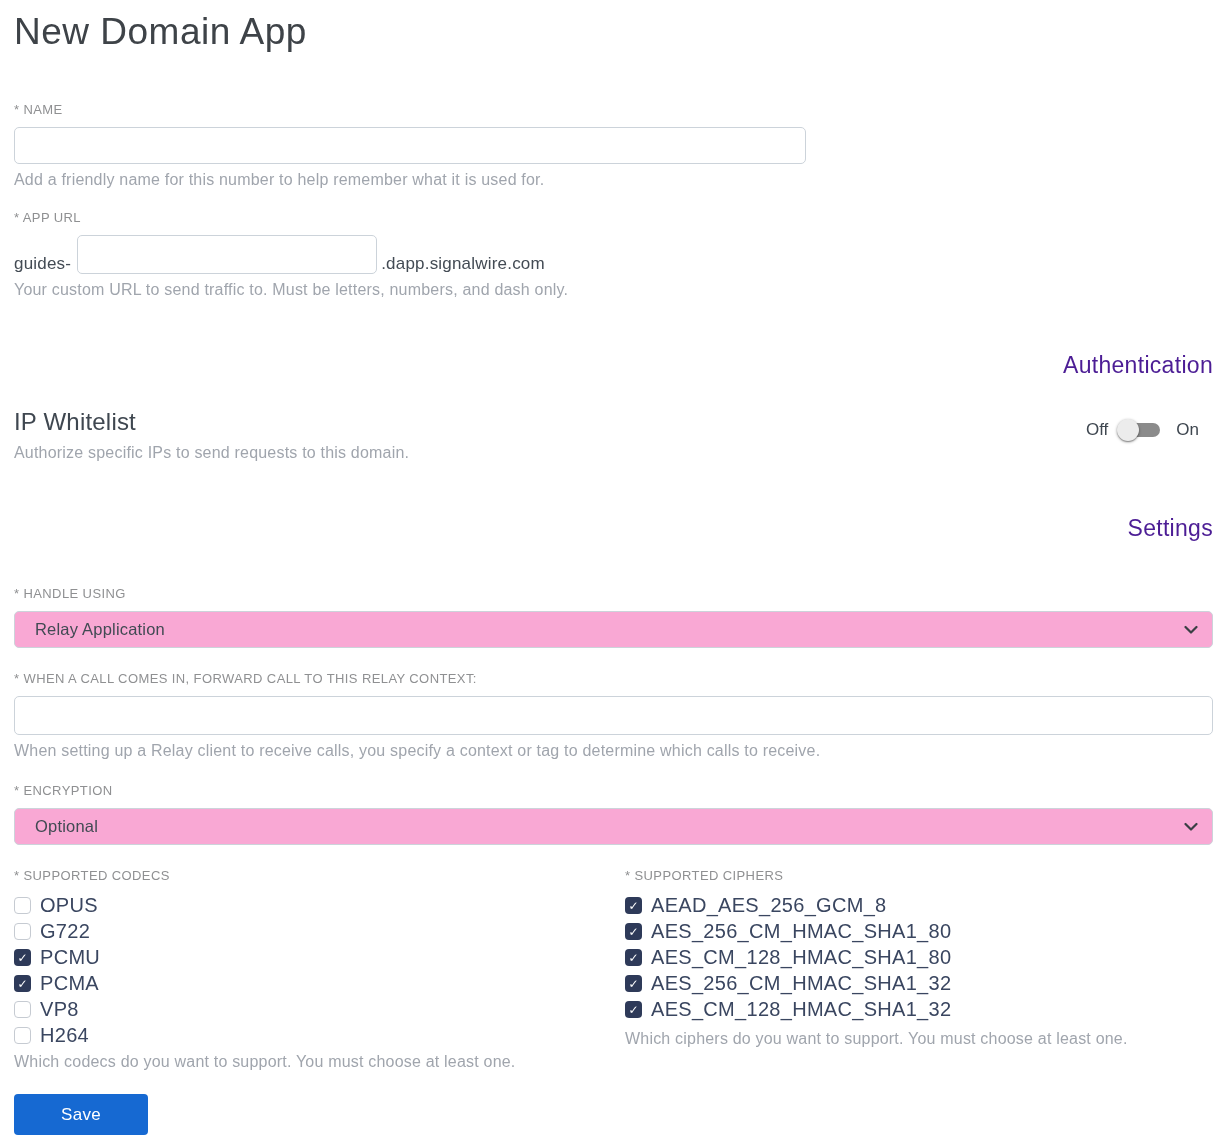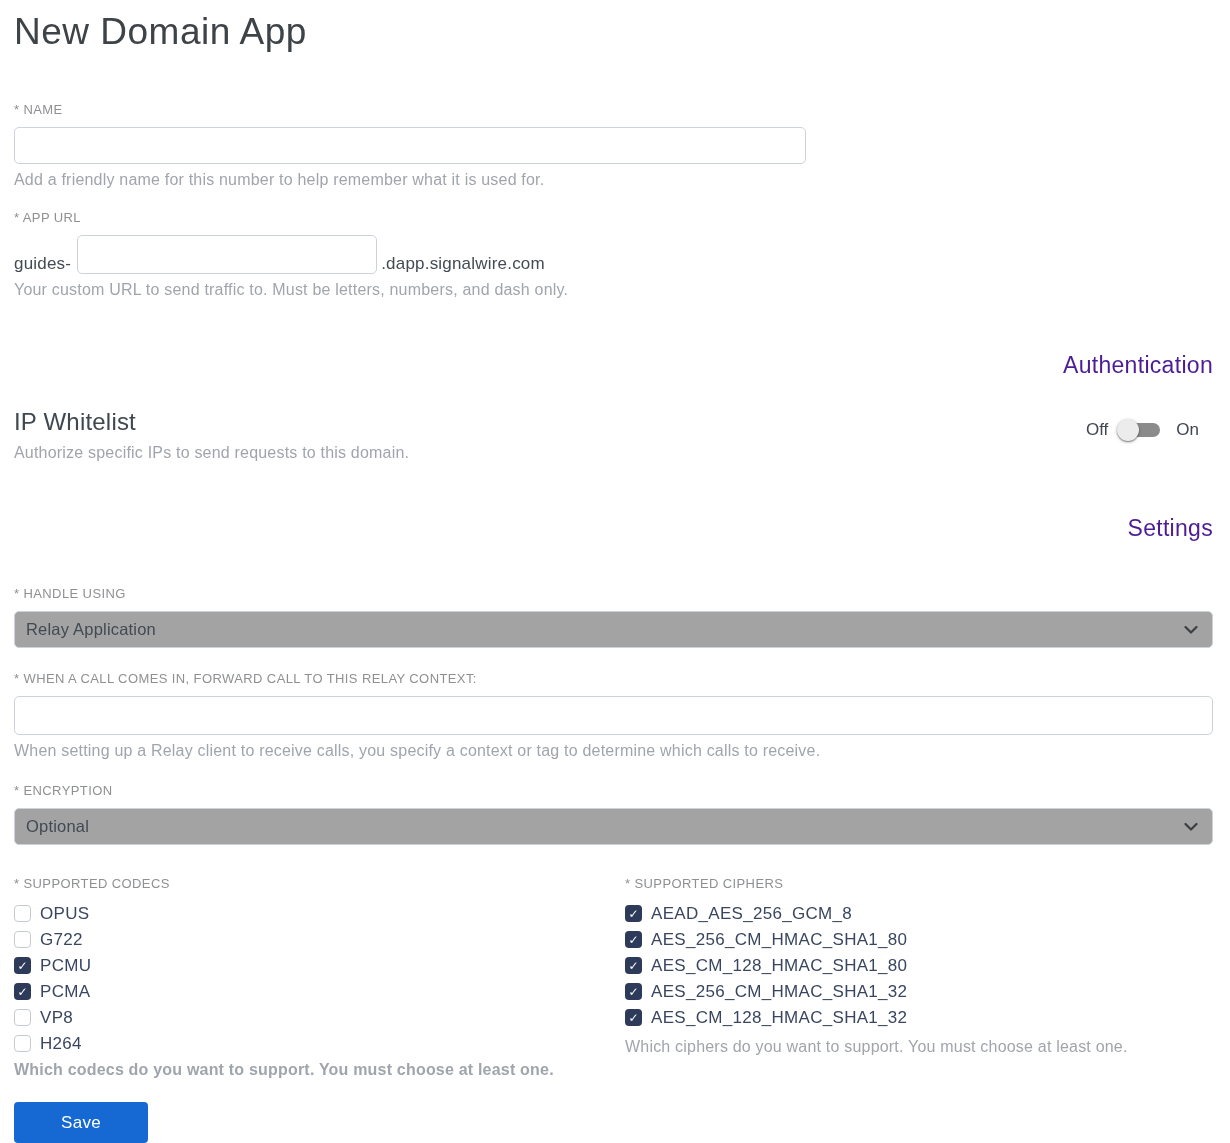--- a/index.html
+++ b/index.html
@@ -19,21 +19,20 @@
     color: #3e4348;
     line-height: 1.2;
   }
 
   .field-label {
     display: block;
     font-size: 13px;
     letter-spacing: 0.4px;
     color: #8f9092;
     margin-bottom: 10px;
-    margin-top: 8px;
   }
 
   .help {
     font-size: 16px;
     color: #a0a5ad;
     margin-top: 7px;
     letter-spacing: 0.2px;
   }
 
   .text-input {
@@ -118,24 +117,24 @@
   .group-handle { margin-top: 44px; }
   .group-relay { margin-top: 23px; }
   .group-encryption { margin-top: 23px; }
 
   .select-box {
     position: relative;
     width: 1199px;
     height: 37px;
     border: 1px solid #ccd3da;
     border-radius: 5px;
-    background: #a3a3a3;
+    background: #f9a8d4;
     display: flex;
     align-items: center;
-    padding: 0 36px 0 11px;
+    padding: 0 36px 0 20px;
     cursor: pointer;
   }
   .select-value { font-size: 16.5px; color: #414a53; letter-spacing: 0.2px; }
   .select-box svg {
     position: absolute;
     right: 14px; top: 50%;
     transform: translateY(-50%);
   }
 
   .columns { margin-top: 23px; display: flex; }
@@ -163,25 +162,25 @@
   .checkbox.checked {
     border: none;
     background: #2e3a59;
     color: #ffffff;
     font-size: 12px;
     font-weight: bold;
     line-height: 1;
   }
   .check-label {
     margin-left: 9px;
-    font-size: 17px;
+    font-size: 20px;
     color: #3a4660;
     letter-spacing: 0.3px;
   }
-  .col-codecs .help { margin-top: 2px; font-weight: bold; }
+  .col-codecs .help { margin-top: 2px; }
   .col-ciphers .help { margin-top: 12px; }
 
   .save-btn {
     display: block;
     margin-top: 23px;
     width: 134px;
     height: 41px;
     background: #1669d2;
     color: #ffffff;
     border: none;

